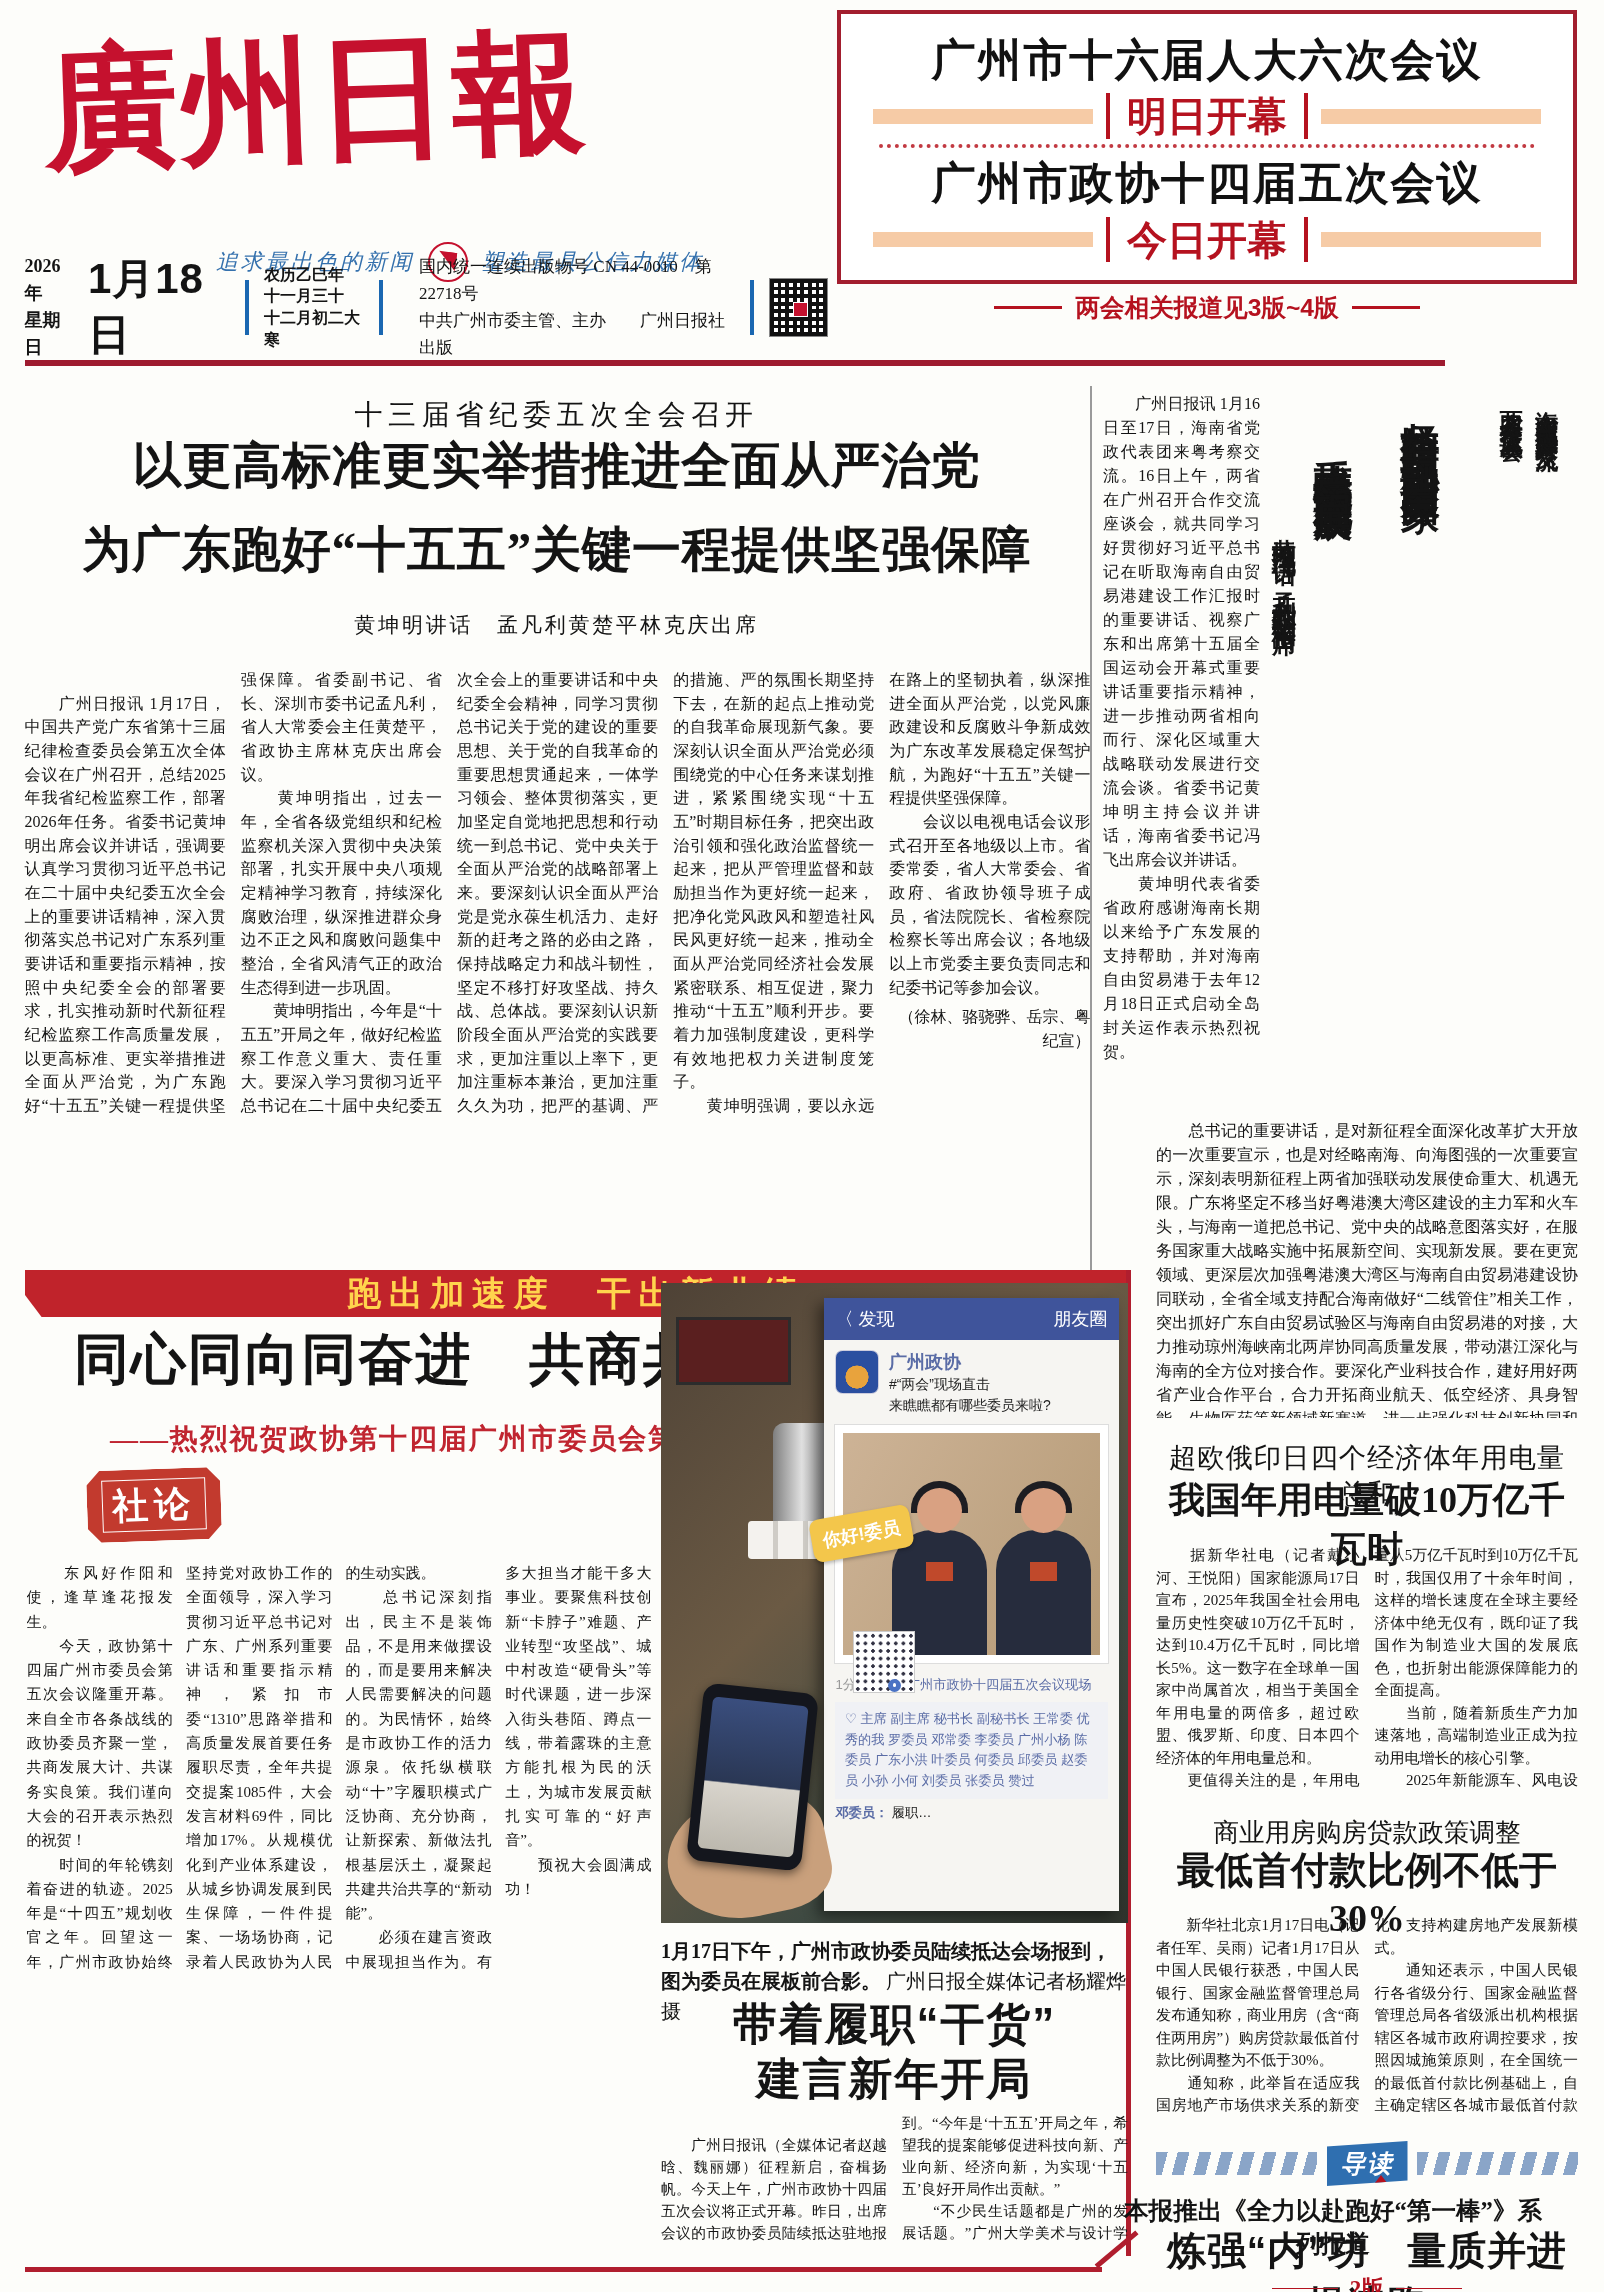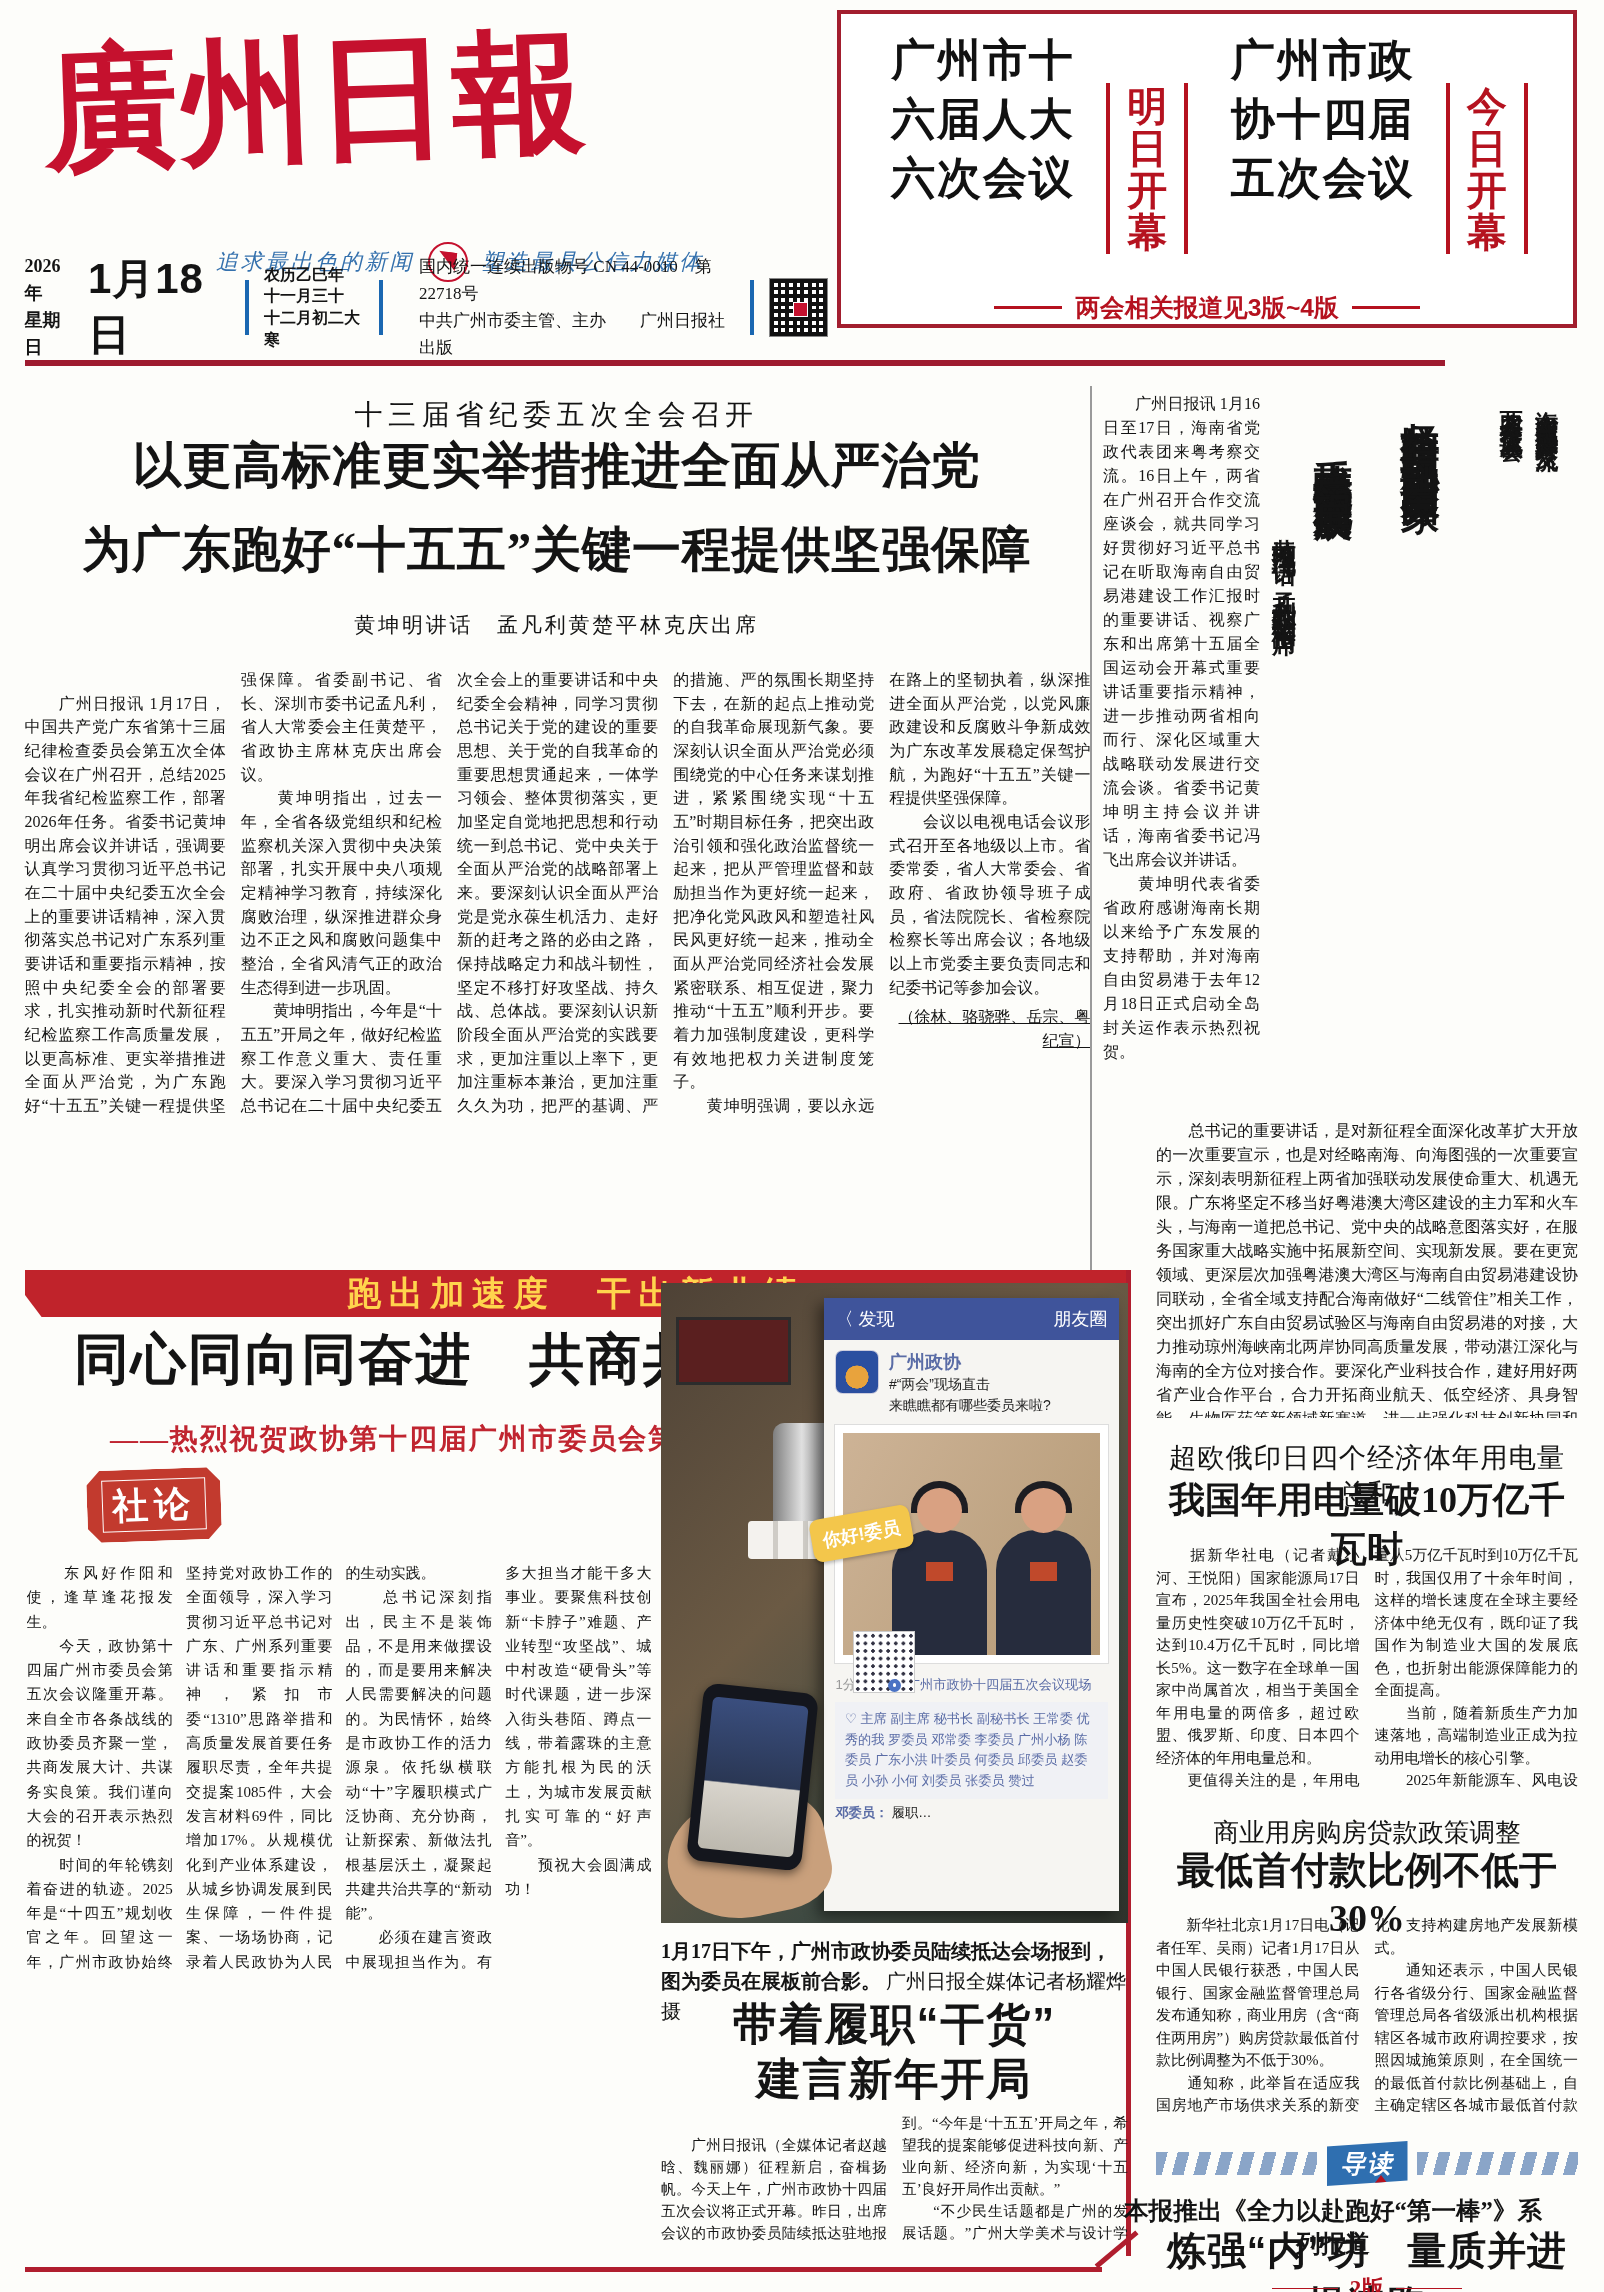--- a/index.html
+++ b/index.html
@@ -31,41 +31,41 @@
   .d-date { font-size:42px; font-weight:900; letter-spacing:0.9px; }
   .vbar { width:3.8px; height:55px; background:#1a67b1; flex:0 0 auto; }
   .lunar { font-size:16px; font-weight:bold; line-height:1.35; }
   .pubinfo { font-size:17px; line-height:1.6;margin-left:21px; }
   .qr { width:59px; height:59px; border:0.9px solid #888; position:relative; flex:0 0 auto;
     background-image:repeating-linear-gradient(0deg,#111 0 3.8px,transparent 3.8px 7.6px),
                      repeating-linear-gradient(90deg,#111 0 3.8px,#fff 3.8px 7.6px); }
   .qr::after { content:""; position:absolute; left:23px; top:23px; width:13.2px; height:13.2px;
     background:#c5112e; border:1.9px solid #fff; }
 
-  .announce { left:837px; top:9.5px; width:740px; height:318px; border:4.7px solid #a21e2e;
-    padding:17px 32px; display:flex; justify-content:space-between; background:#fff; }
+  .announce { left:837px; top:9.5px; width:740px; height:274px; border:4.7px solid #a21e2e;
+    padding:17px 32px; display:flex; flex-direction:column; justify-content:space-between; background:#fff; }
   .ann-title { font-size:44px; font-weight:900; letter-spacing:1.9px; color:#111; text-align:center; }
   .ann-row { display:flex; align-items:center; gap:13.2px; }
   .peach { flex:1; height:15px; background:#f6cba6; }
   .open-label { color:#b5121f; font-size:40px; font-weight:900; line-height:1.05;
     border-left:4.7px solid #b5121f; border-right:4.7px solid #b5121f; padding:1.9px 17px; }
   .dotted-sep { border-top:4.7px dotted #c23a42; height:0; margin:1.9px 5.7px; }
   .ann-note { left:837px; top:291px; width:740px; display:flex; align-items:center;
     justify-content:center; gap:13.2px; color:#b5121f; font-weight:bold; font-size:24.6px; }
   .ann-note .ln { width:68px; height:2.8px; background:#b5121f; }
   .head-rule { left:24.6px; top:360px; width:1420px; height:5.7px; background:#9e1b2f; }
 
   
   .lead-kicker { left:24.6px; top:396px; width:1064px; font-size:28px; letter-spacing:5.7px; }
   .lead-h1 { left:24.6px; top:433px; width:1064px; font-size:49px; font-weight:900; letter-spacing:0.9px; }
   .lead-h1b { top:517px; }
   .lead-sub { left:24.6px; top:611px; width:1064px; font-size:21px; letter-spacing:2.8px; }
   .lead-body { left:24.6px; top:668px; width:1066px; height:575px; columns:5; column-gap:15px;
     font-size:16px; line-height:1.48; }
-  .byline-right { text-align:right; margin-top:5.7px;text-decoration:underline; }
+  .byline-right { text-align:right; margin-top:5.7px; }
 
   
   .vdivider { left:1090px; top:386px; width:1.9px; height:1033px; background:#9a9a9a; }
   .hn-body1 { left:1103px; top:392px; width:157px; height:731px; font-size:16px; line-height:1.5; overflow:hidden; }
   .vtext { writing-mode:vertical-rl; }
   .hn-byline { left:1268px; top:519px; height:602px; font-size:24px; font-weight:600; letter-spacing:3.8px; }
   .hn-h2 { left:1306px; top:428px; height:708px; font-size:39px; font-weight:900; letter-spacing:2.8px; }
   .hn-h1 { left:1393px; top:392px; height:744px; font-size:39px; font-weight:900; letter-spacing:2.8px; }
   .hn-kicker { left:1493px; top:392px; height:568px; font-size:23px; font-weight:600;
     line-height:1.55; letter-spacing:2.8px; }

